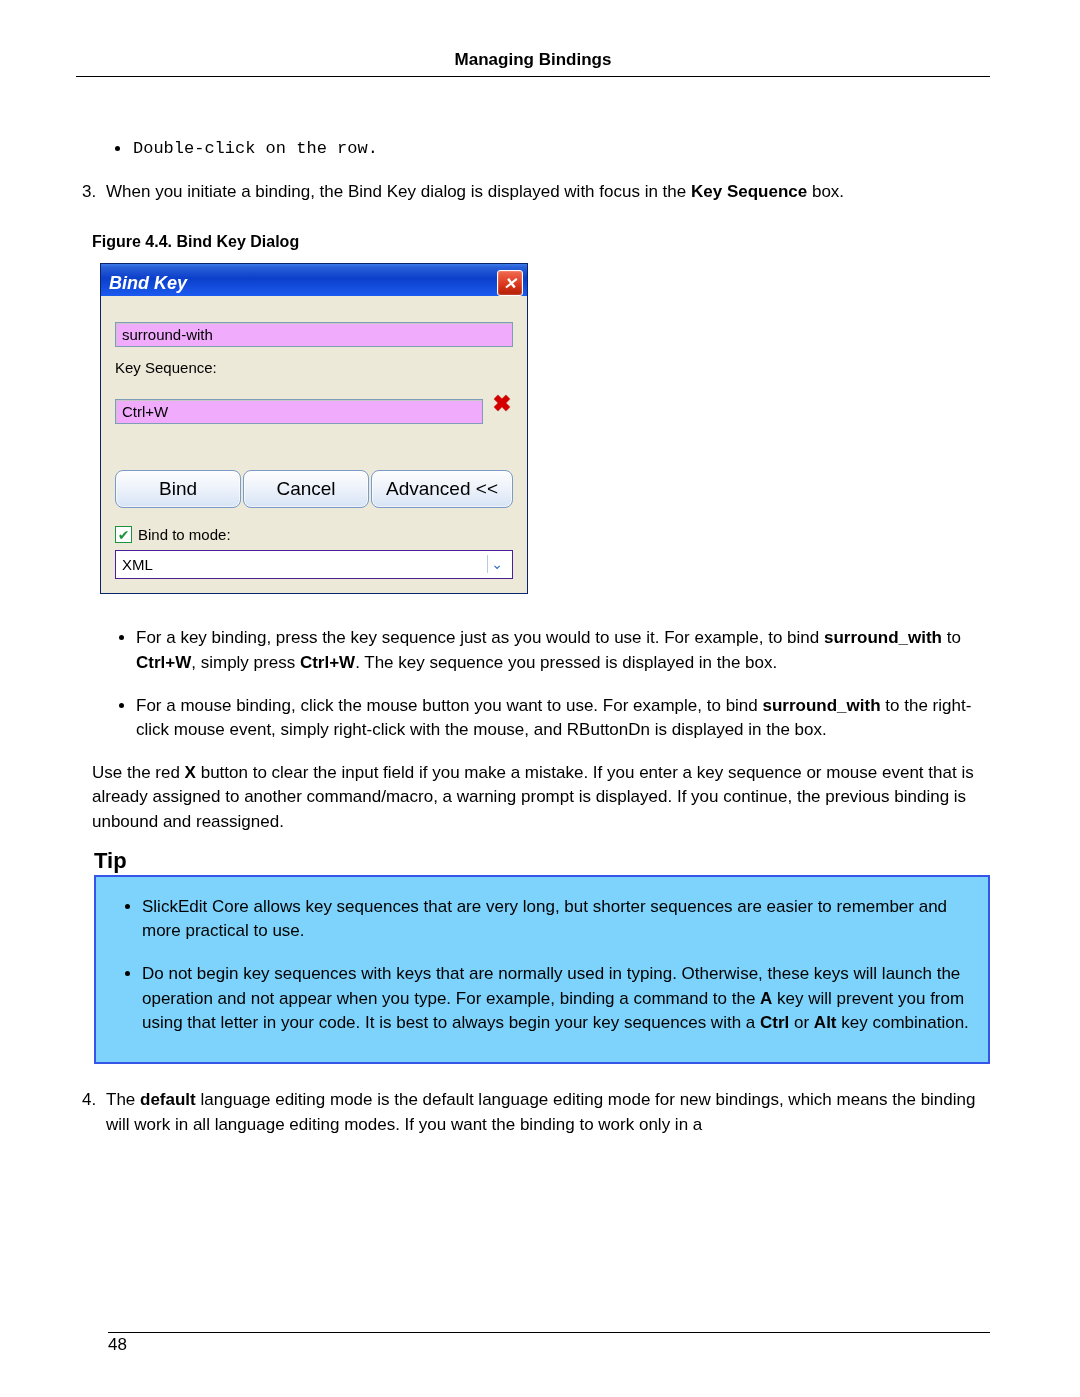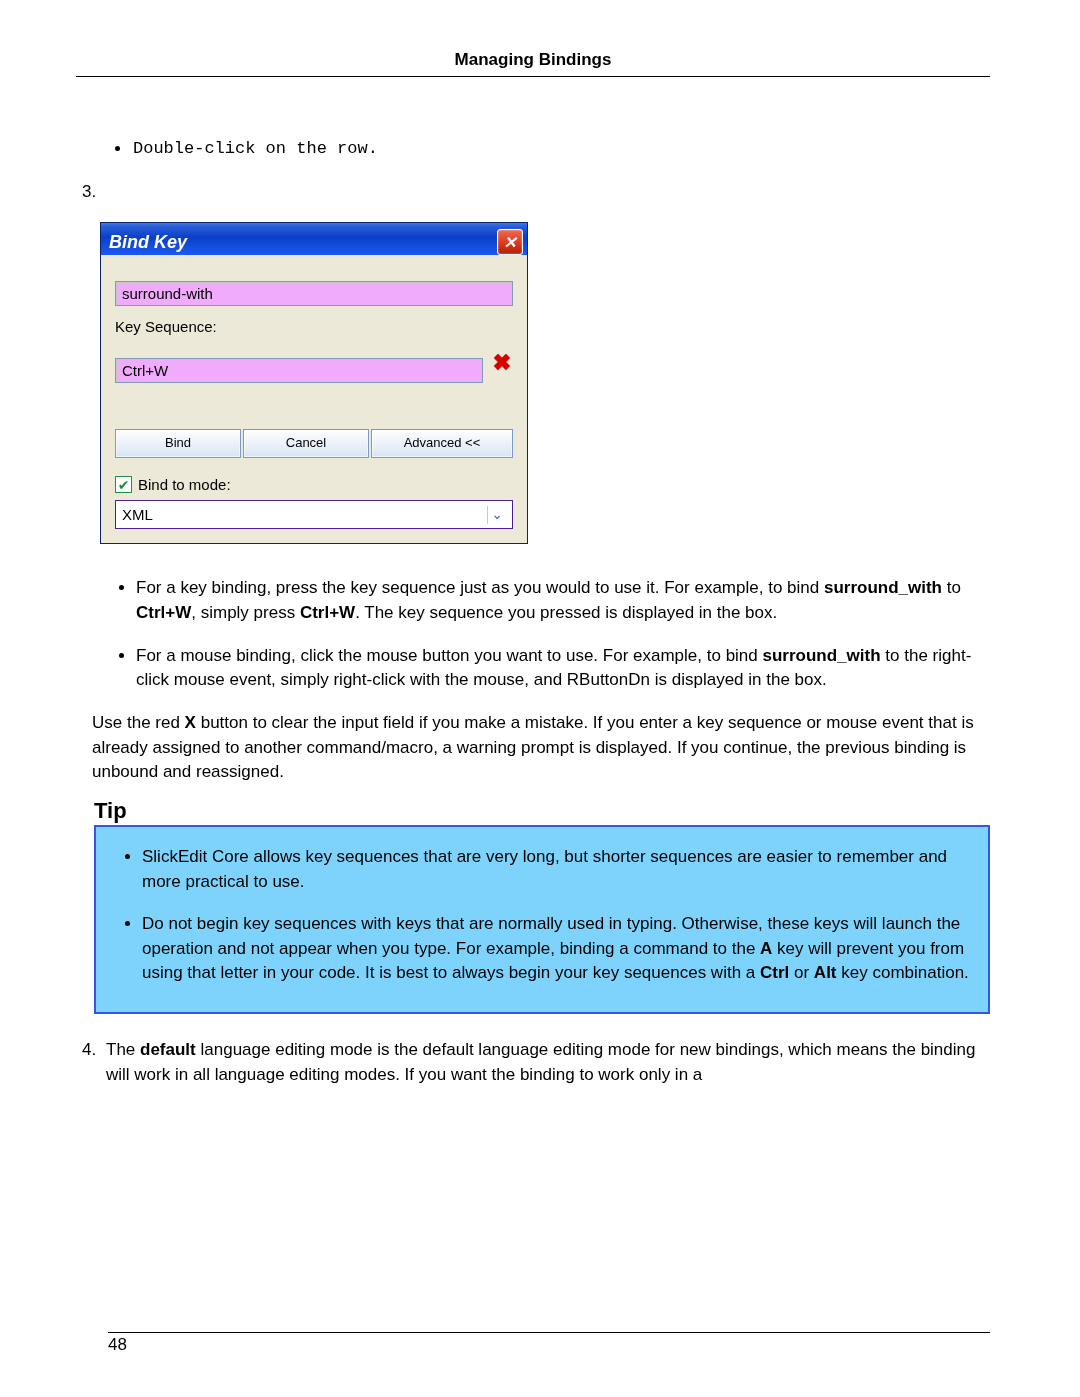--- a/index.html
+++ b/index.html
@@ -108,24 +108,24 @@
     color:#d40000; font-weight:bold; font-size:22px;
     text-shadow: 0 0 1px #a00;
   }
   .btn-row {
     display:flex; justify-content: space-between;
     margin-top: 46px;
   }
   .xp-btn {
     min-width: 104px;
     padding: 4px 10px;
-    font-size: 13px;
+    font-size: 19px;
     font-family: Tahoma, Arial, sans-serif;
     border: 1px solid #7a9ac7;
-    border-radius: 0;
+    border-radius: 8px;
     background: linear-gradient(to bottom,#fdfdfd 0%,#eef3fb 45%,#d7e4f5 100%);
     text-align:center;
     box-shadow: 0 0 0 1px rgba(255,255,255,.6) inset;
   }
   .check-row { display:flex; align-items:center; gap:6px; margin-top:16px; }
   .check-row .chk {
     width:15px;height:15px;border:1px solid #1b933d;background:#fff;
     display:flex;align-items:center;justify-content:center;color:#1b933d;font-size:14px;line-height:1;
   }
   .select-box {
@@ -179,22 +179,26 @@
   <hr class="header-rule">
 
   <div class="content">
 
     <ul class="outer">
       <li>Double-click on the row.</li>
     </ul>
 
     <div class="numbered-row">
       <span class="num">3.</span>
-    </div>
-
+      <span>
+        <span>When you initiate a binding, the Bind Key dialog is displayed with focus in the </span><b>Key Sequence</b><span> box.</span>
+      </span>
+    </div>
+
+    <div class="fig-caption">Figure 4.4.  Bind Key Dialog</div>
 
     <div class="dialog">
       <div class="titlebar">
         <span>Bind Key</span>
         <span class="closebtn">
           <span>✕</span>
         </span>
       </div>
       <div class="dlg-body">
         <input class="text-field" value="surround-with" style="">

